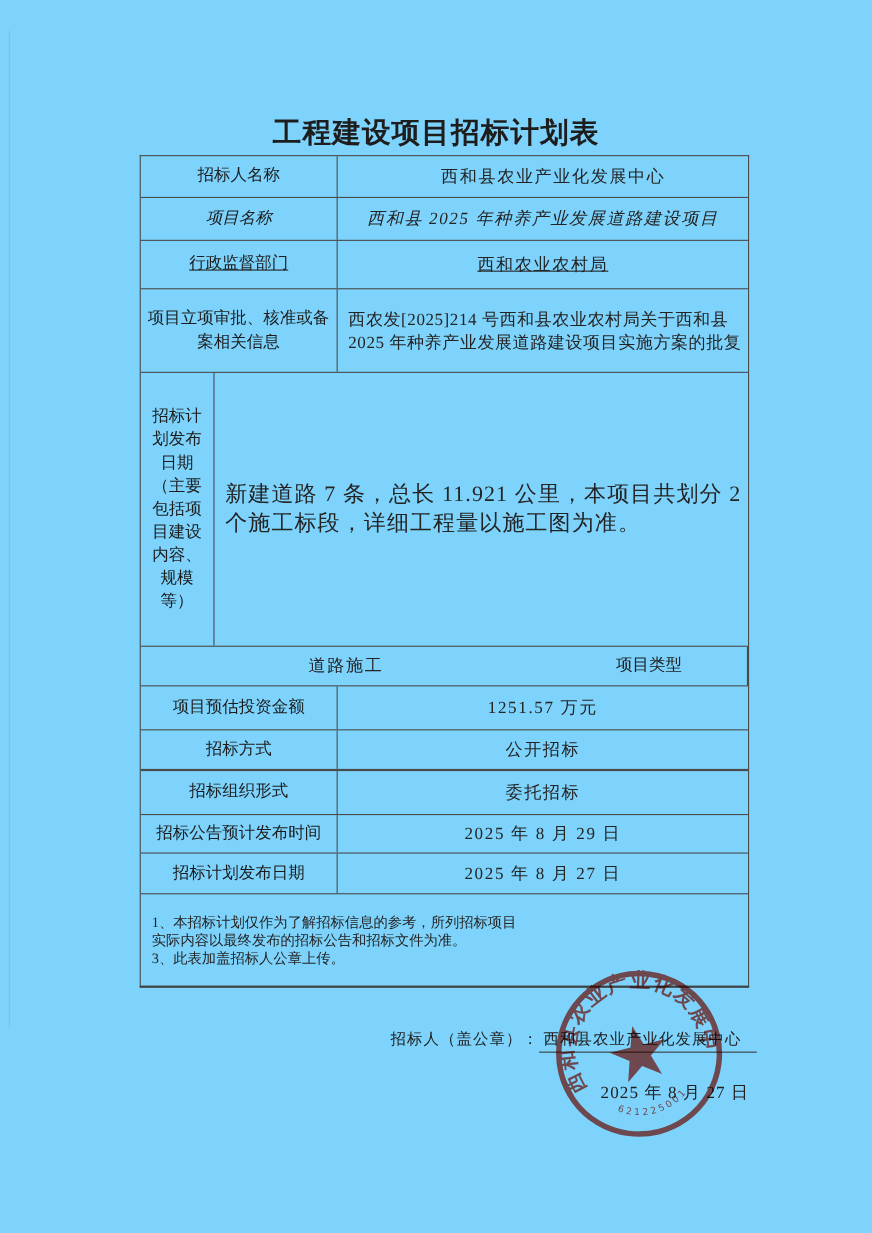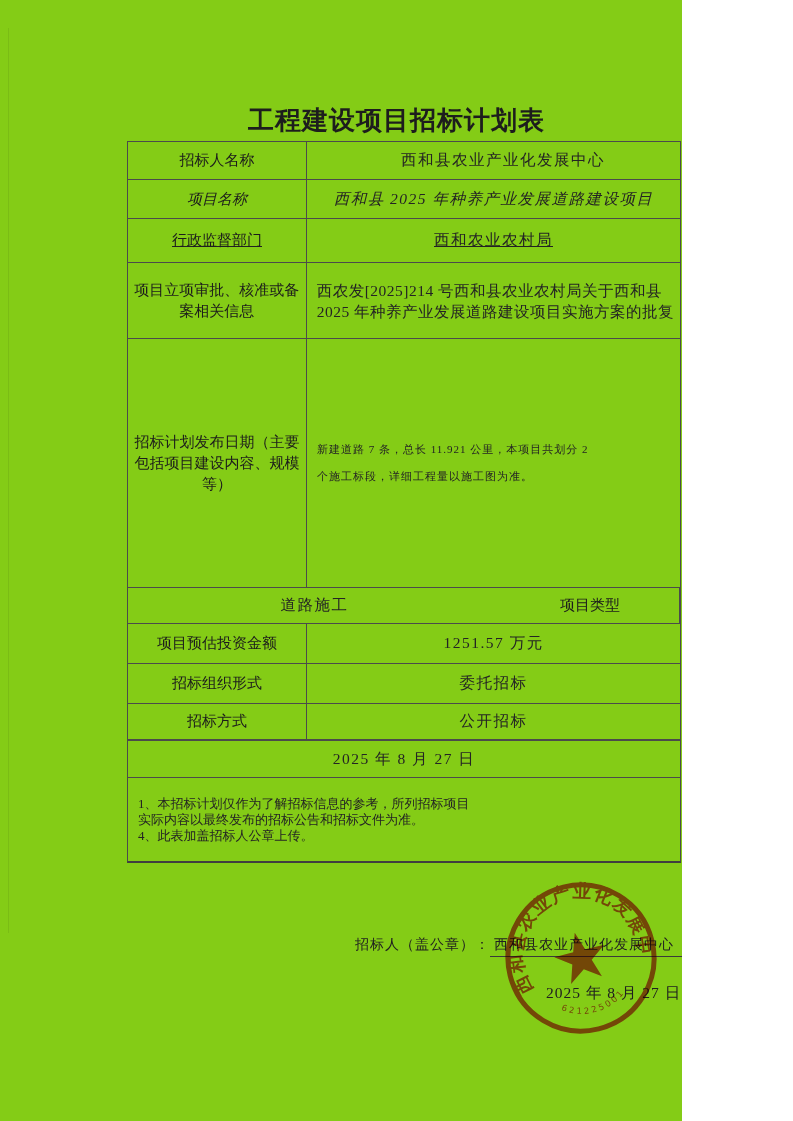--- a/index.html
+++ b/index.html
@@ -1,19 +1,19 @@
 <!DOCTYPE html>
 <html><head>
 <meta charset="utf-8">
 <style>
   html,body{margin:0;padding:0;background:#ffffff;}
   .page{
     position:relative;
-    width:682px;height:1121px;
-    background:#84cc16;
+    width:793px;height:1121px;
+    background:#7dd3fc;
     font-family:"Liberation Serif","DejaVu Serif",serif;
     color:#222;
     overflow:hidden;
   }
   .scan-edge{
     position:absolute;left:8px;top:28px;width:1px;height:905px;
     background:rgba(0,0,0,0.07);
   }
   .title{
     position:absolute;top:103px;left:0;width:793px;
@@ -42,21 +42,21 @@
   .cell.value.left{
     flex-direction:column;align-items:flex-start;justify-content:center;
     text-align:right;letter-spacing:0.5px;padding-left:10px;
   }
   .r1{height:38px;gap:19px;} .r2{height:39px;font-style:italic;} .r3{height:44px;text-decoration:underline;}
   .r4{height:76px;} .r5{height:249px;}
   .r6{height:36px;} .r7{height:40px;} .r8{height:40px;}
   .r9{height:37px;border-bottom-width:2px;}
   .r10{height:35px;} .r11{height:37px;} .r12{height:83px;}
   .r4 .cell.value .ln{white-space:nowrap;line-height:21px;font-size:15.5px;}
-  .r5 .cell.value .ln{white-space:nowrap;line-height:27px;font-size:11px;letter-spacing:1px;}
+  .r5 .cell.value .ln{white-space:nowrap;line-height:27px;font-size:20px;letter-spacing:1px;}
   .r12 .cell.value{font-size:13px;letter-spacing:0;}
   .r12 .cell.value .ln{white-space:nowrap;line-height:16px;}
   .sign-row{
     position:absolute;left:355px;top:936px;
     font-size:14px;color:#202020;letter-spacing:1px;white-space:nowrap;
   }
   .sign-name{
     display:inline-block;border-bottom:1px solid #3a3a3a;
     padding:0 14px 2px 4px;letter-spacing:1px;
   }
@@ -129,44 +129,53 @@
         </div>
     </div>
 
     <div class="row r7">
       <div class="cell label">
           <span class="lbl">项目预估投资金额</span>
         </div>
       <div class="cell value">1251.57 万元</div>
     </div>
 
+    <div class="row r9">
+      <div class="cell label">
+          <span class="lbl">招标方式</span>
+        </div>
+      <div class="cell value">公开招标</div>
+    </div>
+
     <div class="row r8">
       <div class="cell label">
           <span class="lbl">招标组织形式</span>
         </div>
       <div class="cell value">委托招标</div>
     </div>
 
-    <div class="row r9">
-      <div class="cell label">
-          <span class="lbl">招标方式</span>
-        </div>
-      <div class="cell value">公开招标</div>
-    </div>
-
+    <div class="row r10">
+      <div class="cell label">
+          <span class="lbl">招标公告预计发布时间</span>
+        </div>
+      <div class="cell value">2025 年 8 月 29 日</div>
+    </div>
 
     <div class="row r11">
+      <div class="cell label">
+          <span class="lbl">招标计划发布日期</span>
+        </div>
       <div class="cell value">2025 年 8 月 27 日</div>
     </div>
 
     <div class="row r12">
       <div class="cell value left">
         <span class="ln">1、本招标计划仅作为了解招标信息的参考，所列招标项目</span>
         <span class="ln">实际内容以最终发布的招标公告和招标文件为准。</span>
-        <span class="ln">4、此表加盖招标人公章上传。</span>
+        <span class="ln">3、此表加盖招标人公章上传。</span>
       </div>
     </div>
 
   </div>
 
   <div class="sign-row">
     <span>招标人（盖公章）：</span><span class="sign-name">西和县农业产业化发展中心</span>
   </div>
 
   <div class="date-row">2025 年 8 月 27 日</div>

